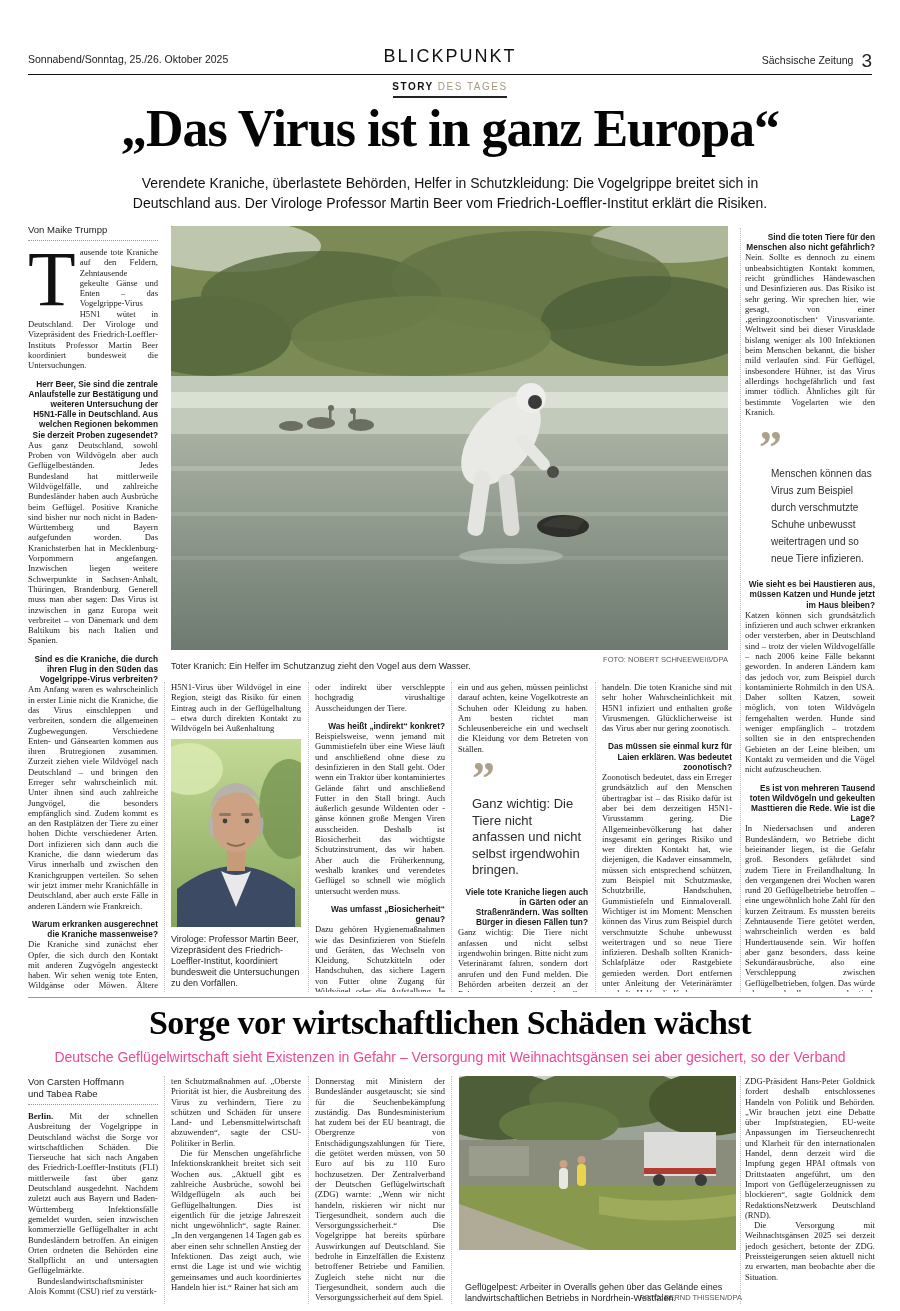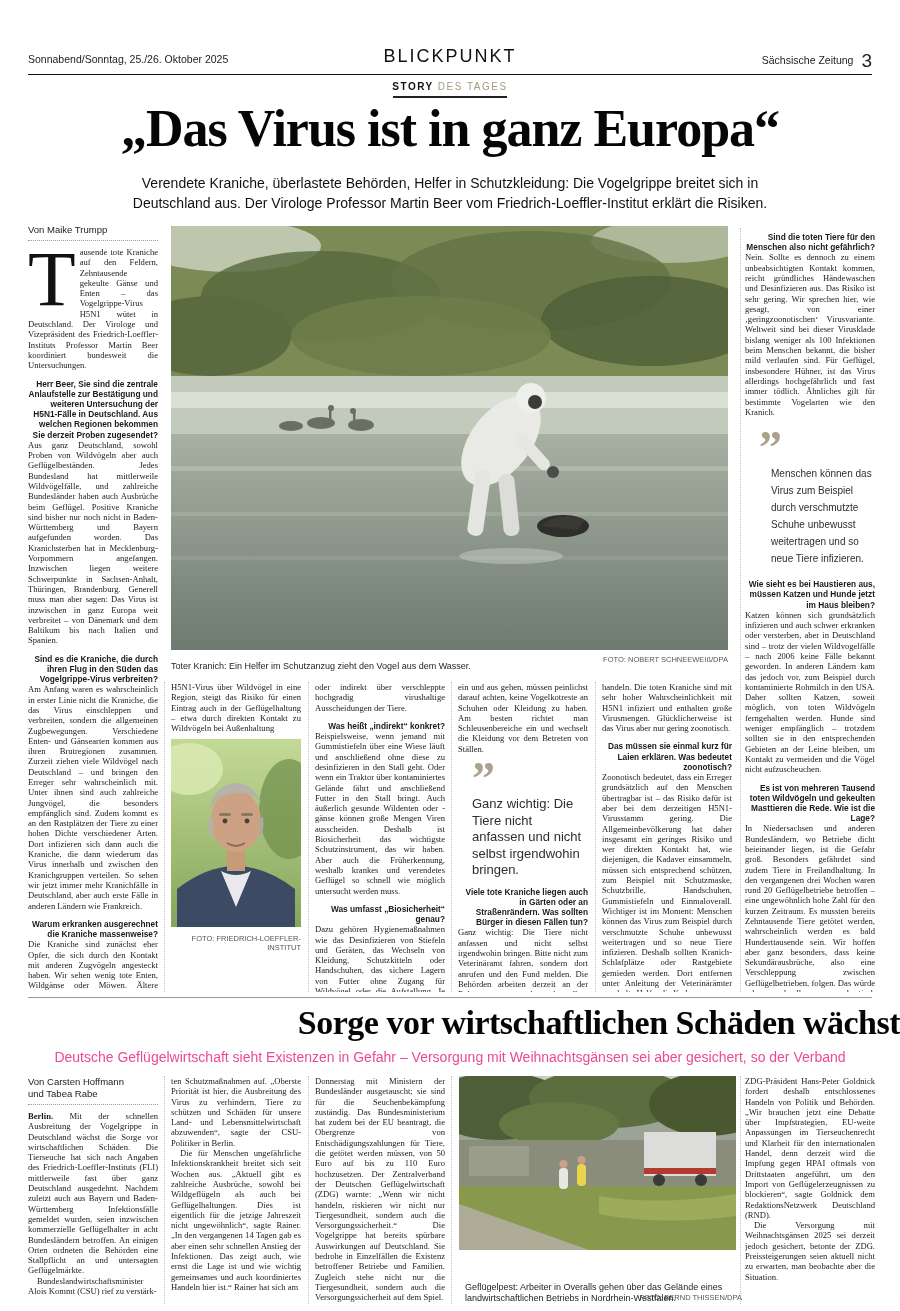--- a/index.html
+++ b/index.html
@@ -44,21 +44,21 @@
   .credit { font:7.5px "Liberation Sans",sans-serif; color:#555; }
   .cap-main { position:absolute; left:171px; top:655px; width:557px; }
   .cap-main .credit { float:right; }
   .portrait-fig { margin-top:6px; }
   .portrait-cap { margin-top:3px; }
   .portrait-cap .credit { display:block; text-align:right; margin-top:1px; }
   .cap-bottom { position:absolute; left:459px; top:1282px; width:277px;margin-left:6px; }
   .cap-bottom .credit { float:right; margin-top:-11px; }
   
   .rule2 { position:absolute; left:28px; right:28px; top:997px; border-top:1px solid #9a9a9a; }
-  .headline2 { position:absolute; left:0; right:0; top:1004px; text-align:right; margin:0;
+  .headline2 { position:absolute; left:0; right:0; top:1004px; text-align:center; margin:0;
     font:bold 34px/38px "Liberation Serif",serif; letter-spacing:-0.5px; color:#050505; }
   .subhead2 { position:absolute; left:20px; right:20px; top:1049px; text-align:center; margin:0;
     font:14px "Liberation Sans",sans-serif; color:#ec4899; }
   .bcol { position:absolute; width:130px; top:1076px; height:232px; overflow:hidden; }
   
   .vsep { position:absolute; width:0; border-left:1px dotted #c2c2c2; }
 </style>
 </head>
 <body>
 
@@ -163,20 +163,21 @@
       <path d="M38 78 Q36 92 42 100 L42 80 Z" fill="#b6b2a9"></path>
       <path d="M92 78 Q94 92 88 100 L88 80 Z" fill="#aeaaa1"></path>
       <rect x="48" y="74" width="12" height="3" rx="1.5" fill="#8a7a64"></rect>
       <rect x="70" y="74" width="12" height="3" rx="1.5" fill="#8a7a64"></rect>
       <circle cx="54" cy="82" r="2.4" fill="#44403a"></circle>
       <circle cx="76" cy="82" r="2.4" fill="#44403a"></circle>
       <path d="M56 104 Q65 110 74 104" stroke="#8a6b52" stroke-width="2" fill="none"></path>
     </svg>
   </figure>
   <div class="portrait-cap caption">
+    <span>Virologe: Professor Martin Beer, Vizepräsident des Friedrich-Loeffler-Institut, koordiniert bundesweit die Untersuchungen zu den Vorfällen.</span>
     <span class="credit">FOTO: FRIEDRICH-LOEFFLER-INSTITUT</span>
   </div>
 </div>
 
 <div class="tcol" style="left:315px; top:682px; height:310px;">
   <div>
       <p class="para a">oder indirekt über verschleppte hochgradig virushaltige Ausscheidungen der Tiere.</p>
       <p class="para q">Was heißt „indirekt“ konkret?</p>
       <p class="para a">Beispielsweise, wenn jemand mit Gummistiefeln über eine Wiese läuft und anschließend ohne diese zu desinfizieren in den Stall geht. Oder wenn ein Traktor über kontaminiertes Gelände fährt und anschließend Futter in den Stall bringt. Auch äußerlich gesunde Wildenten oder -gänse können große Mengen Viren ausscheiden. Deshalb ist Biosicherheit das wichtigste Schutzinstrument, das wir haben. Aber auch die Früherkennung, weshalb krankes und verendetes Geflügel so schnell wie möglich untersucht werden muss.</p>
       <p class="para q">Was umfasst „Biosicherheit“ genau?</p>

